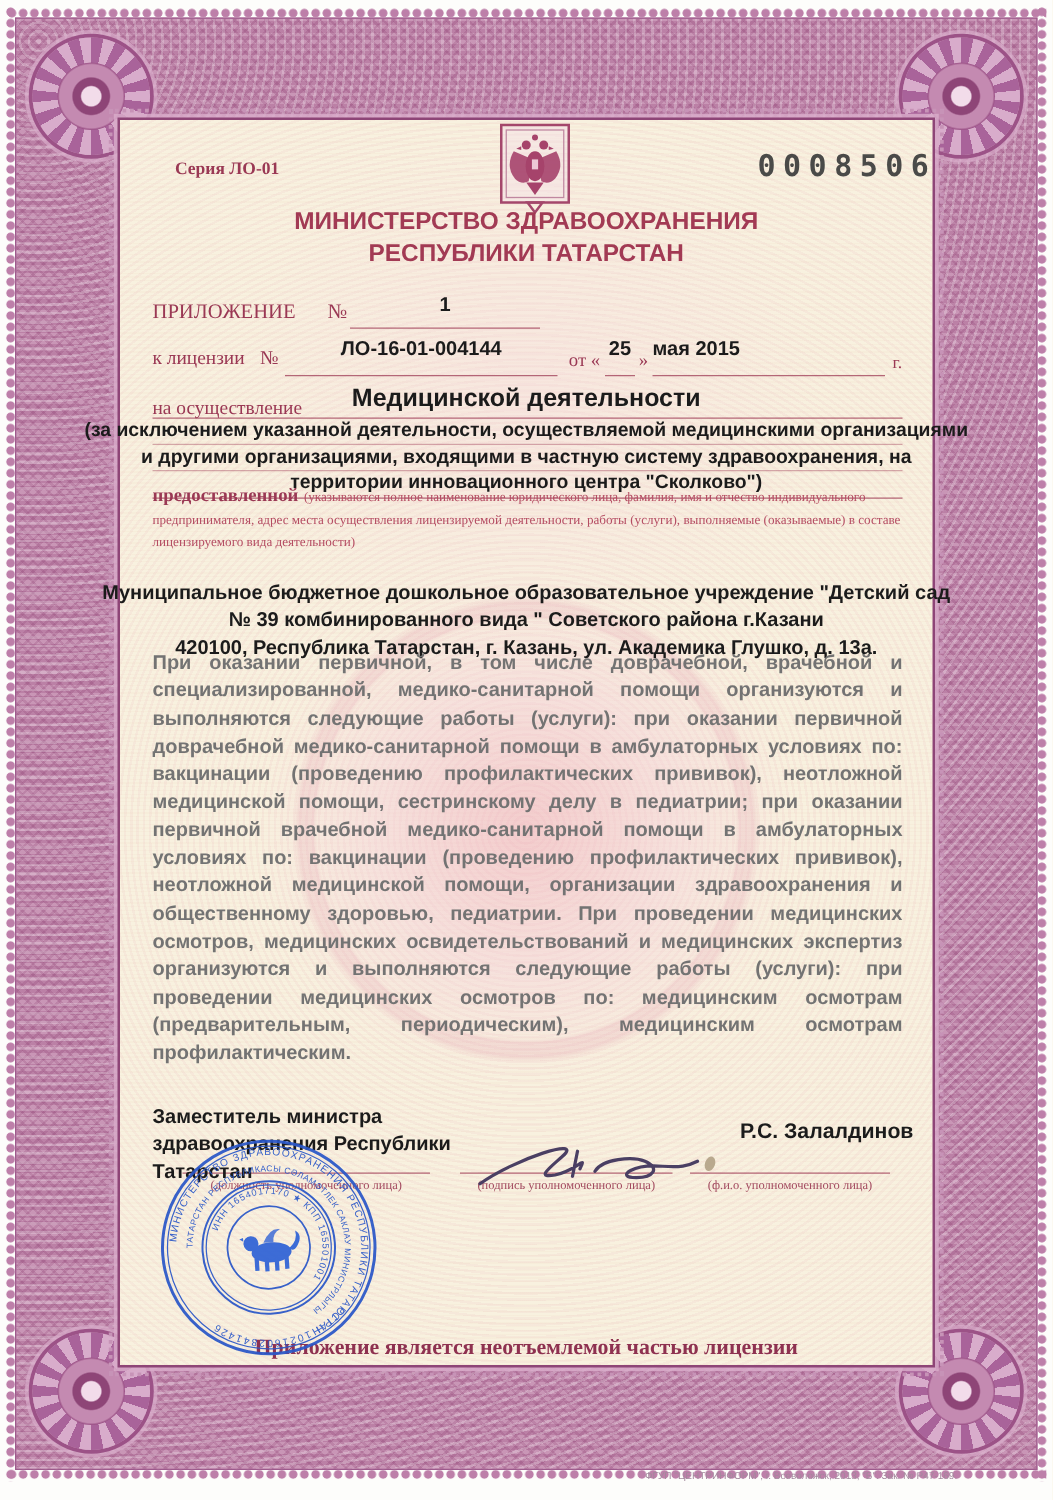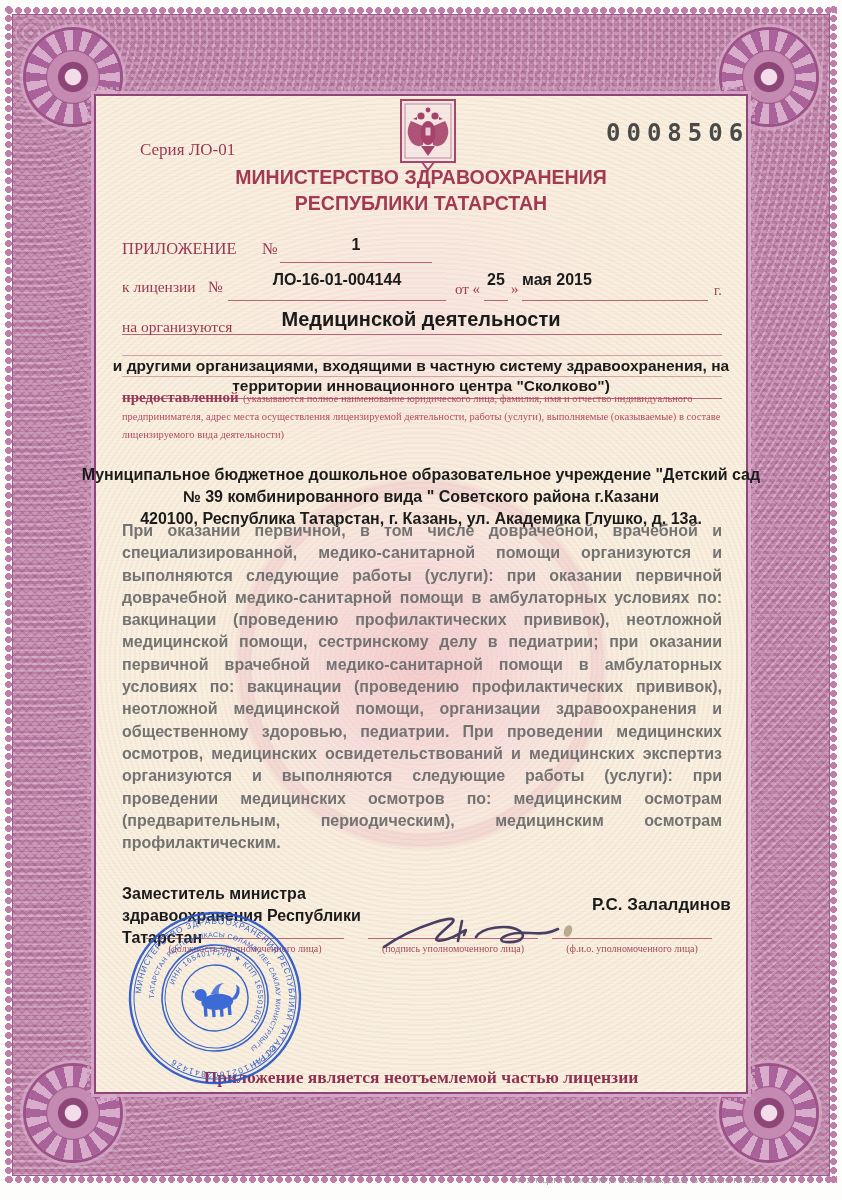--- a/index.html
+++ b/index.html
@@ -43,21 +43,21 @@
     outline:3px dotted #c793b7;outline-offset:6px;}
 
   
   .abs{position:absolute;z-index:6;}
   .serif{font-family:"Liberation Serif","DejaVu Serif",serif;color:#9a3854;}
   .val{font-family:"Liberation Sans",sans-serif;font-weight:bold;color:#1b1b1b;}
   .rule{position:absolute;z-index:5;height:1px;background:rgba(158,58,84,.75);}
   .cap{position:absolute;z-index:6;font-family:"Liberation Serif",serif;color:#a34b60;font-size:10px;text-align:center;}
   .ctr{left:0;width:842px;text-align:center;}
 
-  .series{left:140px;top:140px;font-size:17px;font-weight:normal;}
+  .series{left:140px;top:128px;font-size:14px;font-weight:bold;}
   .serial{left:606px;top:119px;font-family:"DejaVu Sans Mono",monospace;font-weight:bold;
           font-size:24px;letter-spacing:6px;color:#4a4a48;z-index:6;}
   .ministry{font-size:19.5px;font-weight:bold;color:#a23a54;text-align:center;}
   .exc{font-size:15.5px;}
   .org{font-size:16px;margin-top:30px;}
   .body-par{left:122px;top:520px;width:600px;font-size:16px;line-height:22.3px;
             text-align:justify;color:#737373;font-weight:bold;}
   .signer{font-size:16px;}
   .footer-note{top:1067px;font-size:17.5px;font-weight:bold;color:#8e3150;}
   .print-info{left:516px;top:1176px;width:320px;font-size:8px;color:#a3899d;z-index:8;}
@@ -116,23 +116,24 @@
   <div class="rule" style="left:228px;top:300px;width:218px;"></div>
   <div class="abs val" style="left:228px;top:271px;width:218px;text-align:center;font-size:16px;">ЛО-16-01-004144</div>
   <div class="abs serif" style="left:455px;top:281px;font-size:15px;">от «</div>
   <div class="rule" style="left:484px;top:300px;width:24px;"></div>
   <div class="abs val" style="left:478px;top:271px;width:36px;text-align:center;font-size:16px;">25</div>
   <div class="abs serif" style="left:511px;top:281px;font-size:15px;">»</div>
   <div class="rule" style="left:522px;top:300px;width:186px;"></div>
   <div class="abs val" style="left:522px;top:271px;width:150px;text-align:left;font-size:16px;">мая 2015</div>
   <div class="abs serif" style="left:714px;top:283px;font-size:14px;">г.</div>
 
-  <div class="abs serif" style="left:122px;top:318px;font-size:15.5px;">на организуются</div>
+  <div class="abs serif" style="left:122px;top:318px;font-size:15.5px;">на осуществление</div>
   <div class="rule" style="left:122px;top:334px;width:600px;"></div>
   <div class="abs ctr val" style="top:308px;font-size:20px;">Медицинской деятельности</div>
+  <div class="abs ctr val exc" style="top:336px;">(за исключением указанной деятельности, осуществляемой медицинскими организациями</div>
   <div class="rule" style="left:122px;top:355px;width:600px;opacity:.55;"></div>
   <div class="abs ctr val exc" style="top:357px;">и другими организациями, входящими в частную систему здравоохранения, на</div>
   <div class="rule" style="left:122px;top:376px;width:600px;opacity:.55;"></div>
   <div class="abs ctr val exc" style="top:377px;">территории инновационного центра "Сколково")</div>
   <div class="rule" style="left:122px;top:398px;width:600px;"></div>
 
   <div class="abs" style="left:122px;top:388px;width:600px;z-index:6;">
     <span class="serif" style="font-size:15px;font-weight:bold;color:#9a3854;">предоставленной</span>
     <span class="serif" style="font-size:10.5px;color:#b54d63;line-height:13.5px;">(указываются полное наименование юридического лица, фамилия, имя и отчество индивидуального предпринимателя, адрес места осуществления лицензируемой деятельности, работы (услуги), выполняемые (оказываемые) в составе лицензируемого вида деятельности)</span>
   </div>

